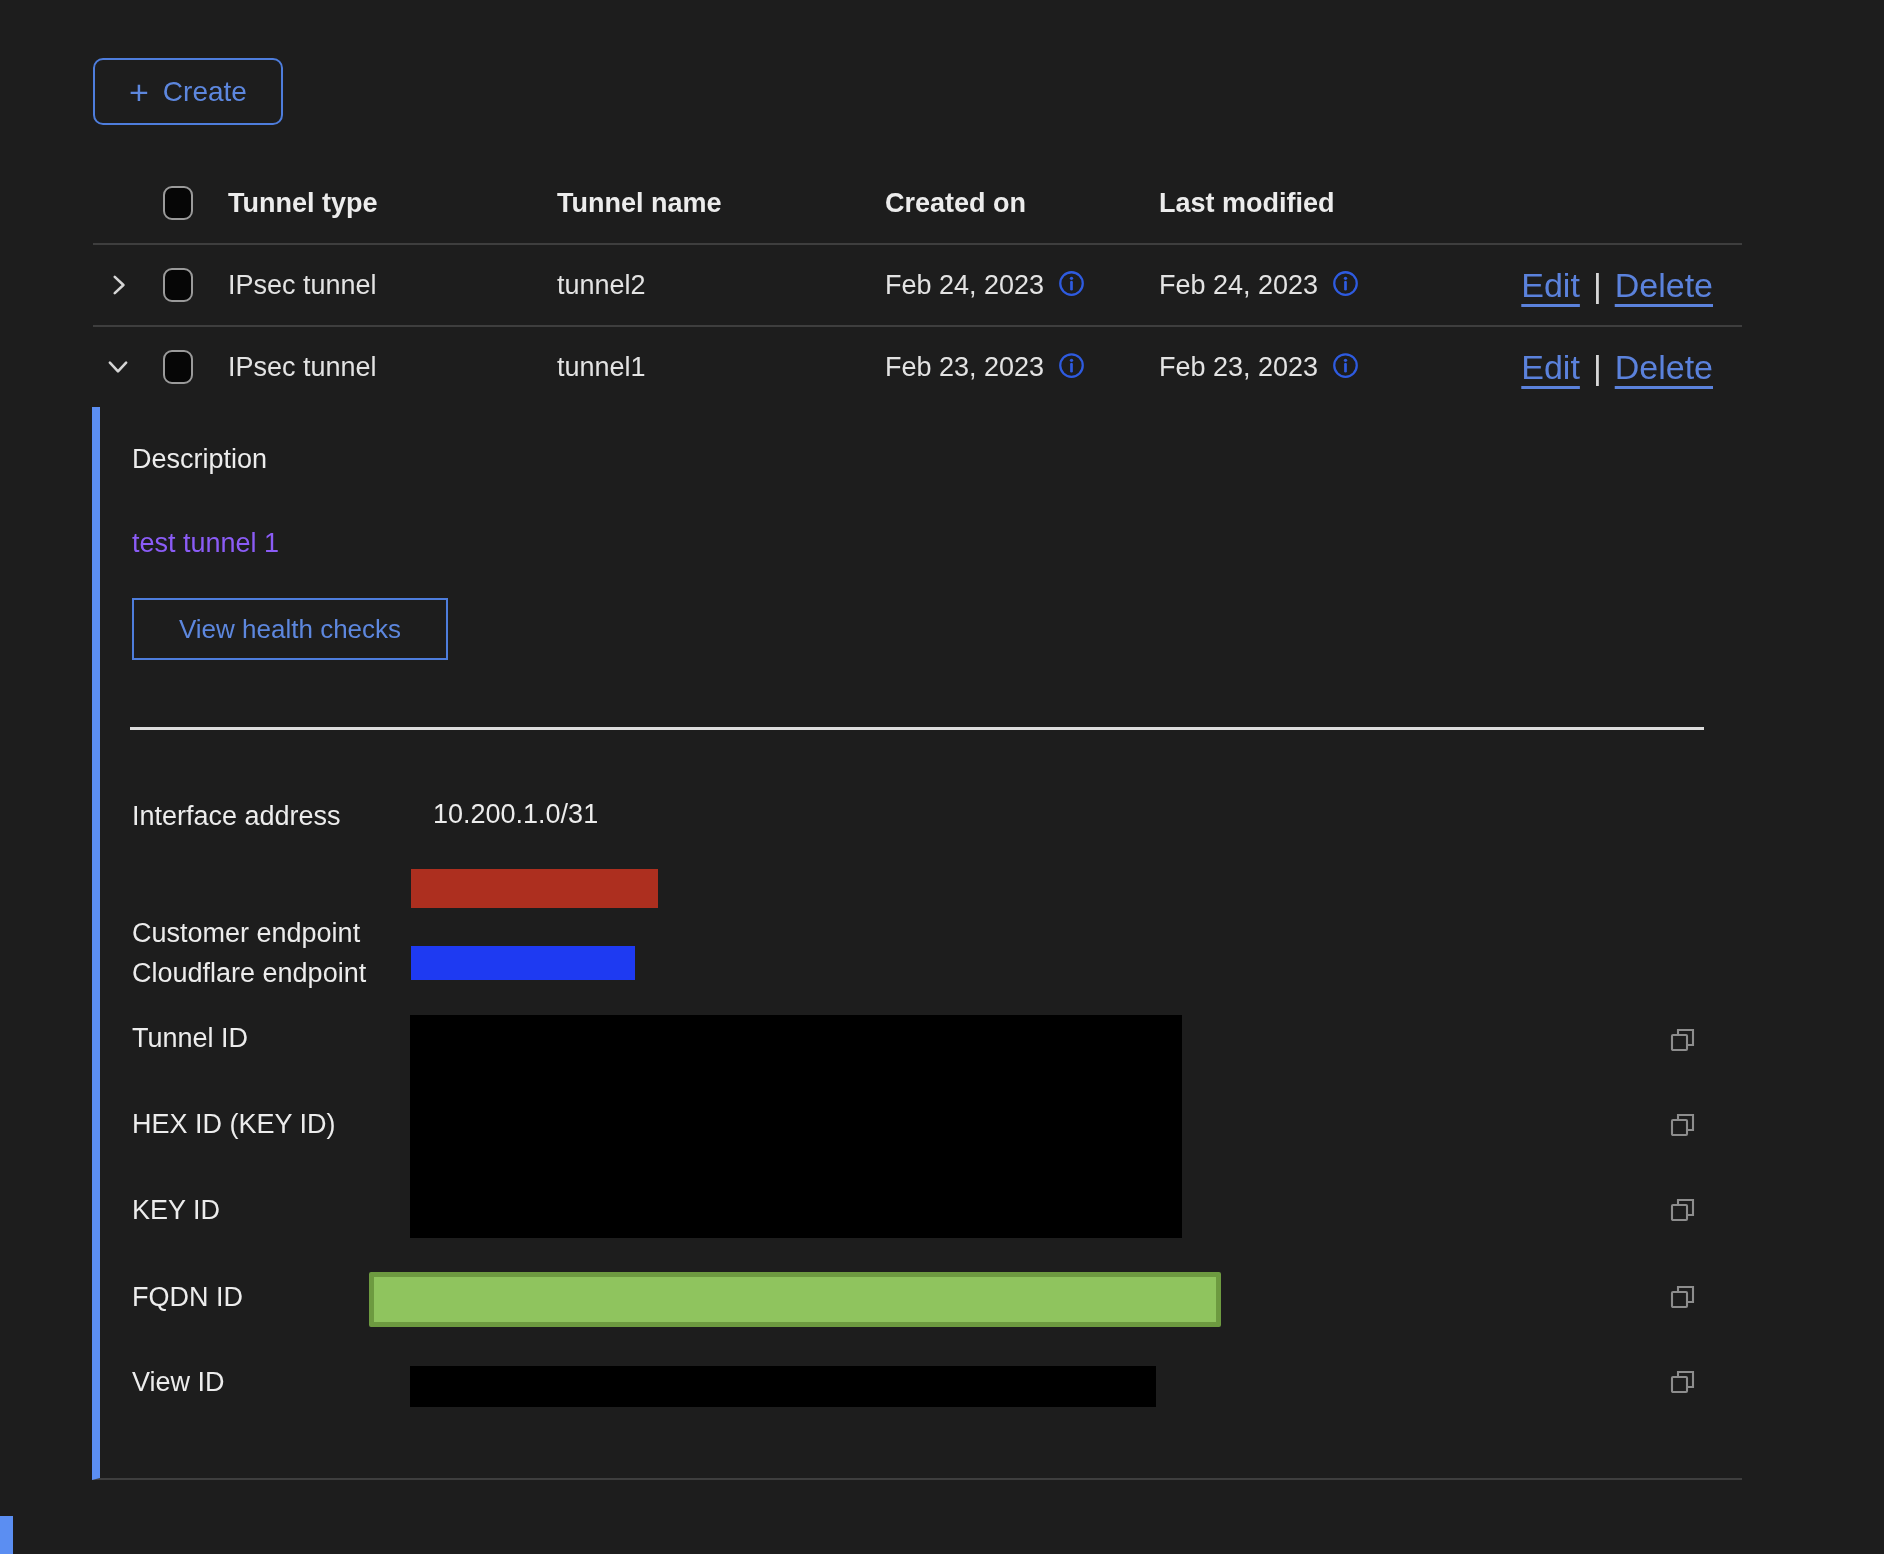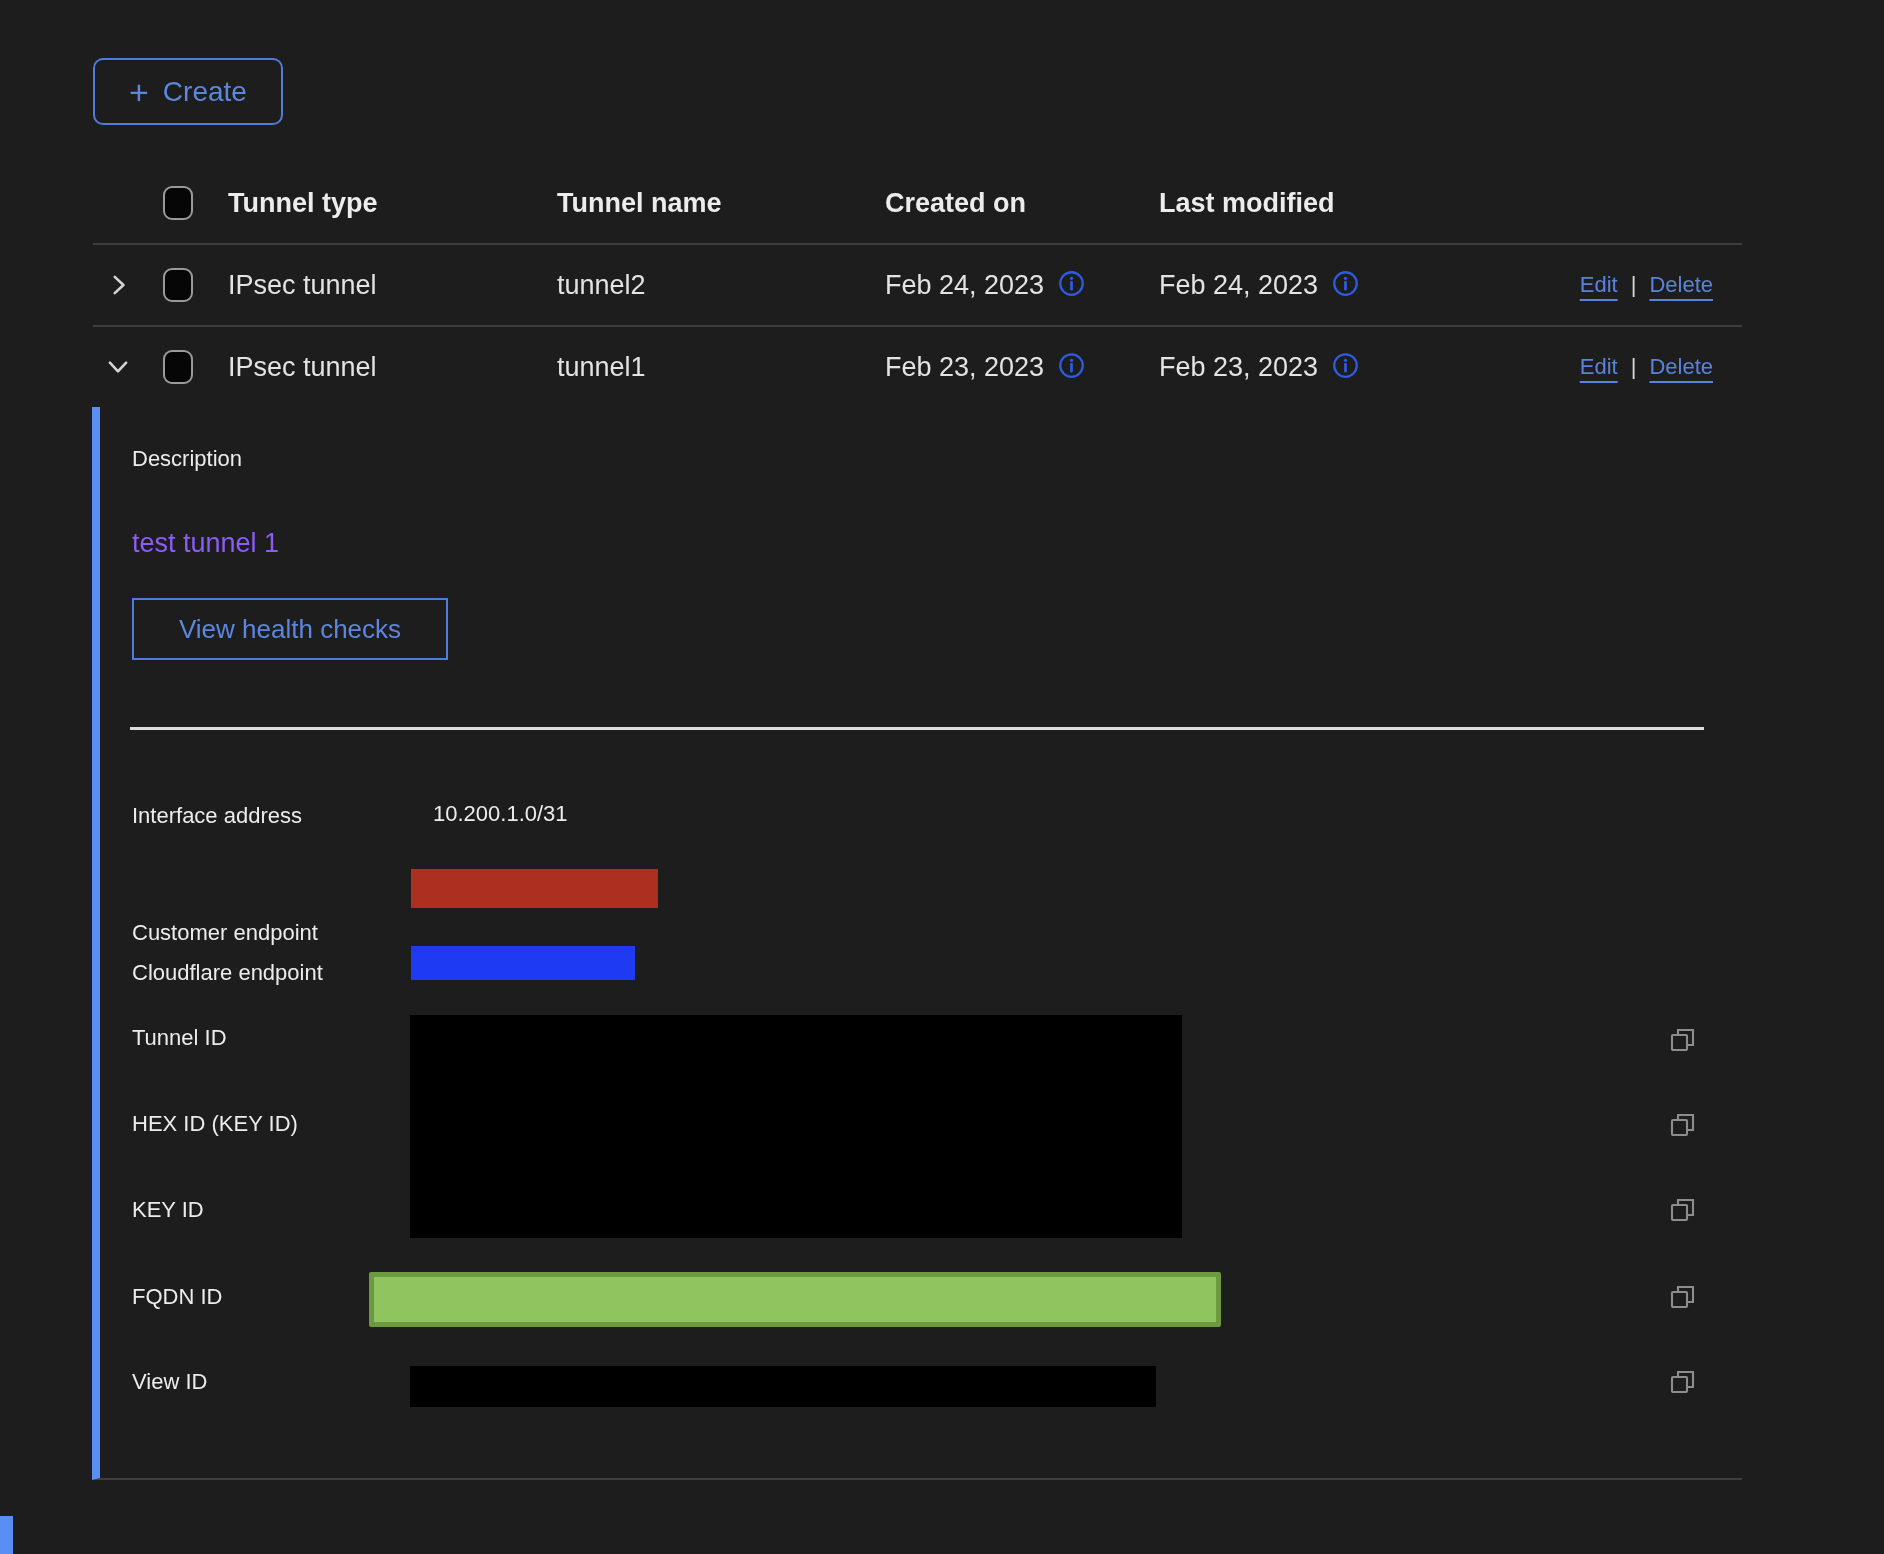--- a/index.html
+++ b/index.html
@@ -35,34 +35,34 @@
   .drow.expanded{border-bottom:none;}
   .chev{margin-left:12px;width:26px;height:26px;display:block;cursor:pointer;}
   .checkbox{
     display:block;margin-left:14px;
     width:26px;height:30px;
     background:#060606;border:2px solid #9a9a9a;border-radius:9px;
     cursor:pointer;
   }
   .datecell{display:flex;align-items:flex-start;gap:14px;}
   .info-icon{width:27px;height:27px;display:block;cursor:pointer;flex:none;}
-  .actions{justify-self:end;padding-right:29px;display:flex;align-items:flex-start;gap:13px;font-size:22px;}
+  .actions{justify-self:end;padding-right:29px;display:flex;align-items:flex-start;gap:13px;font-size:34px;}
   .link{color:#5b82dc;text-decoration:underline;text-underline-offset:7px;cursor:pointer;}
   .pipe{color:#d8d8d8;}
 
   .details{
     position:relative;
     margin-left:92px;
     width:1642px;
     height:1071px;
     border-left:8px solid #5b8ef2;
     border-bottom:2px solid #3e3e3e;
   }
   .abs{position:absolute;}
-  .dlabel{font-size:22px;line-height:32px;color:#ececec;white-space:nowrap;}
+  .dlabel{font-size:27px;line-height:32px;color:#ececec;white-space:nowrap;}
   .dmuted{font-size:27px;line-height:32px;color:#8b5cf6;}
   .health-btn{
     position:absolute;left:32px;top:191px;
     width:316px;height:62px;
     background:transparent;border:2px solid #4e7ddc;border-radius:0;
     color:#5d87de;font-size:26px;font-family:inherit;cursor:pointer;
   }
   .light-divider{position:absolute;left:30px;top:320px;width:1574px;height:3px;background:#dcdcdc;}
   .redact{position:absolute;}
   .redact.red{left:311px;top:462px;width:247px;height:39px;background:#ad2f1f;}

